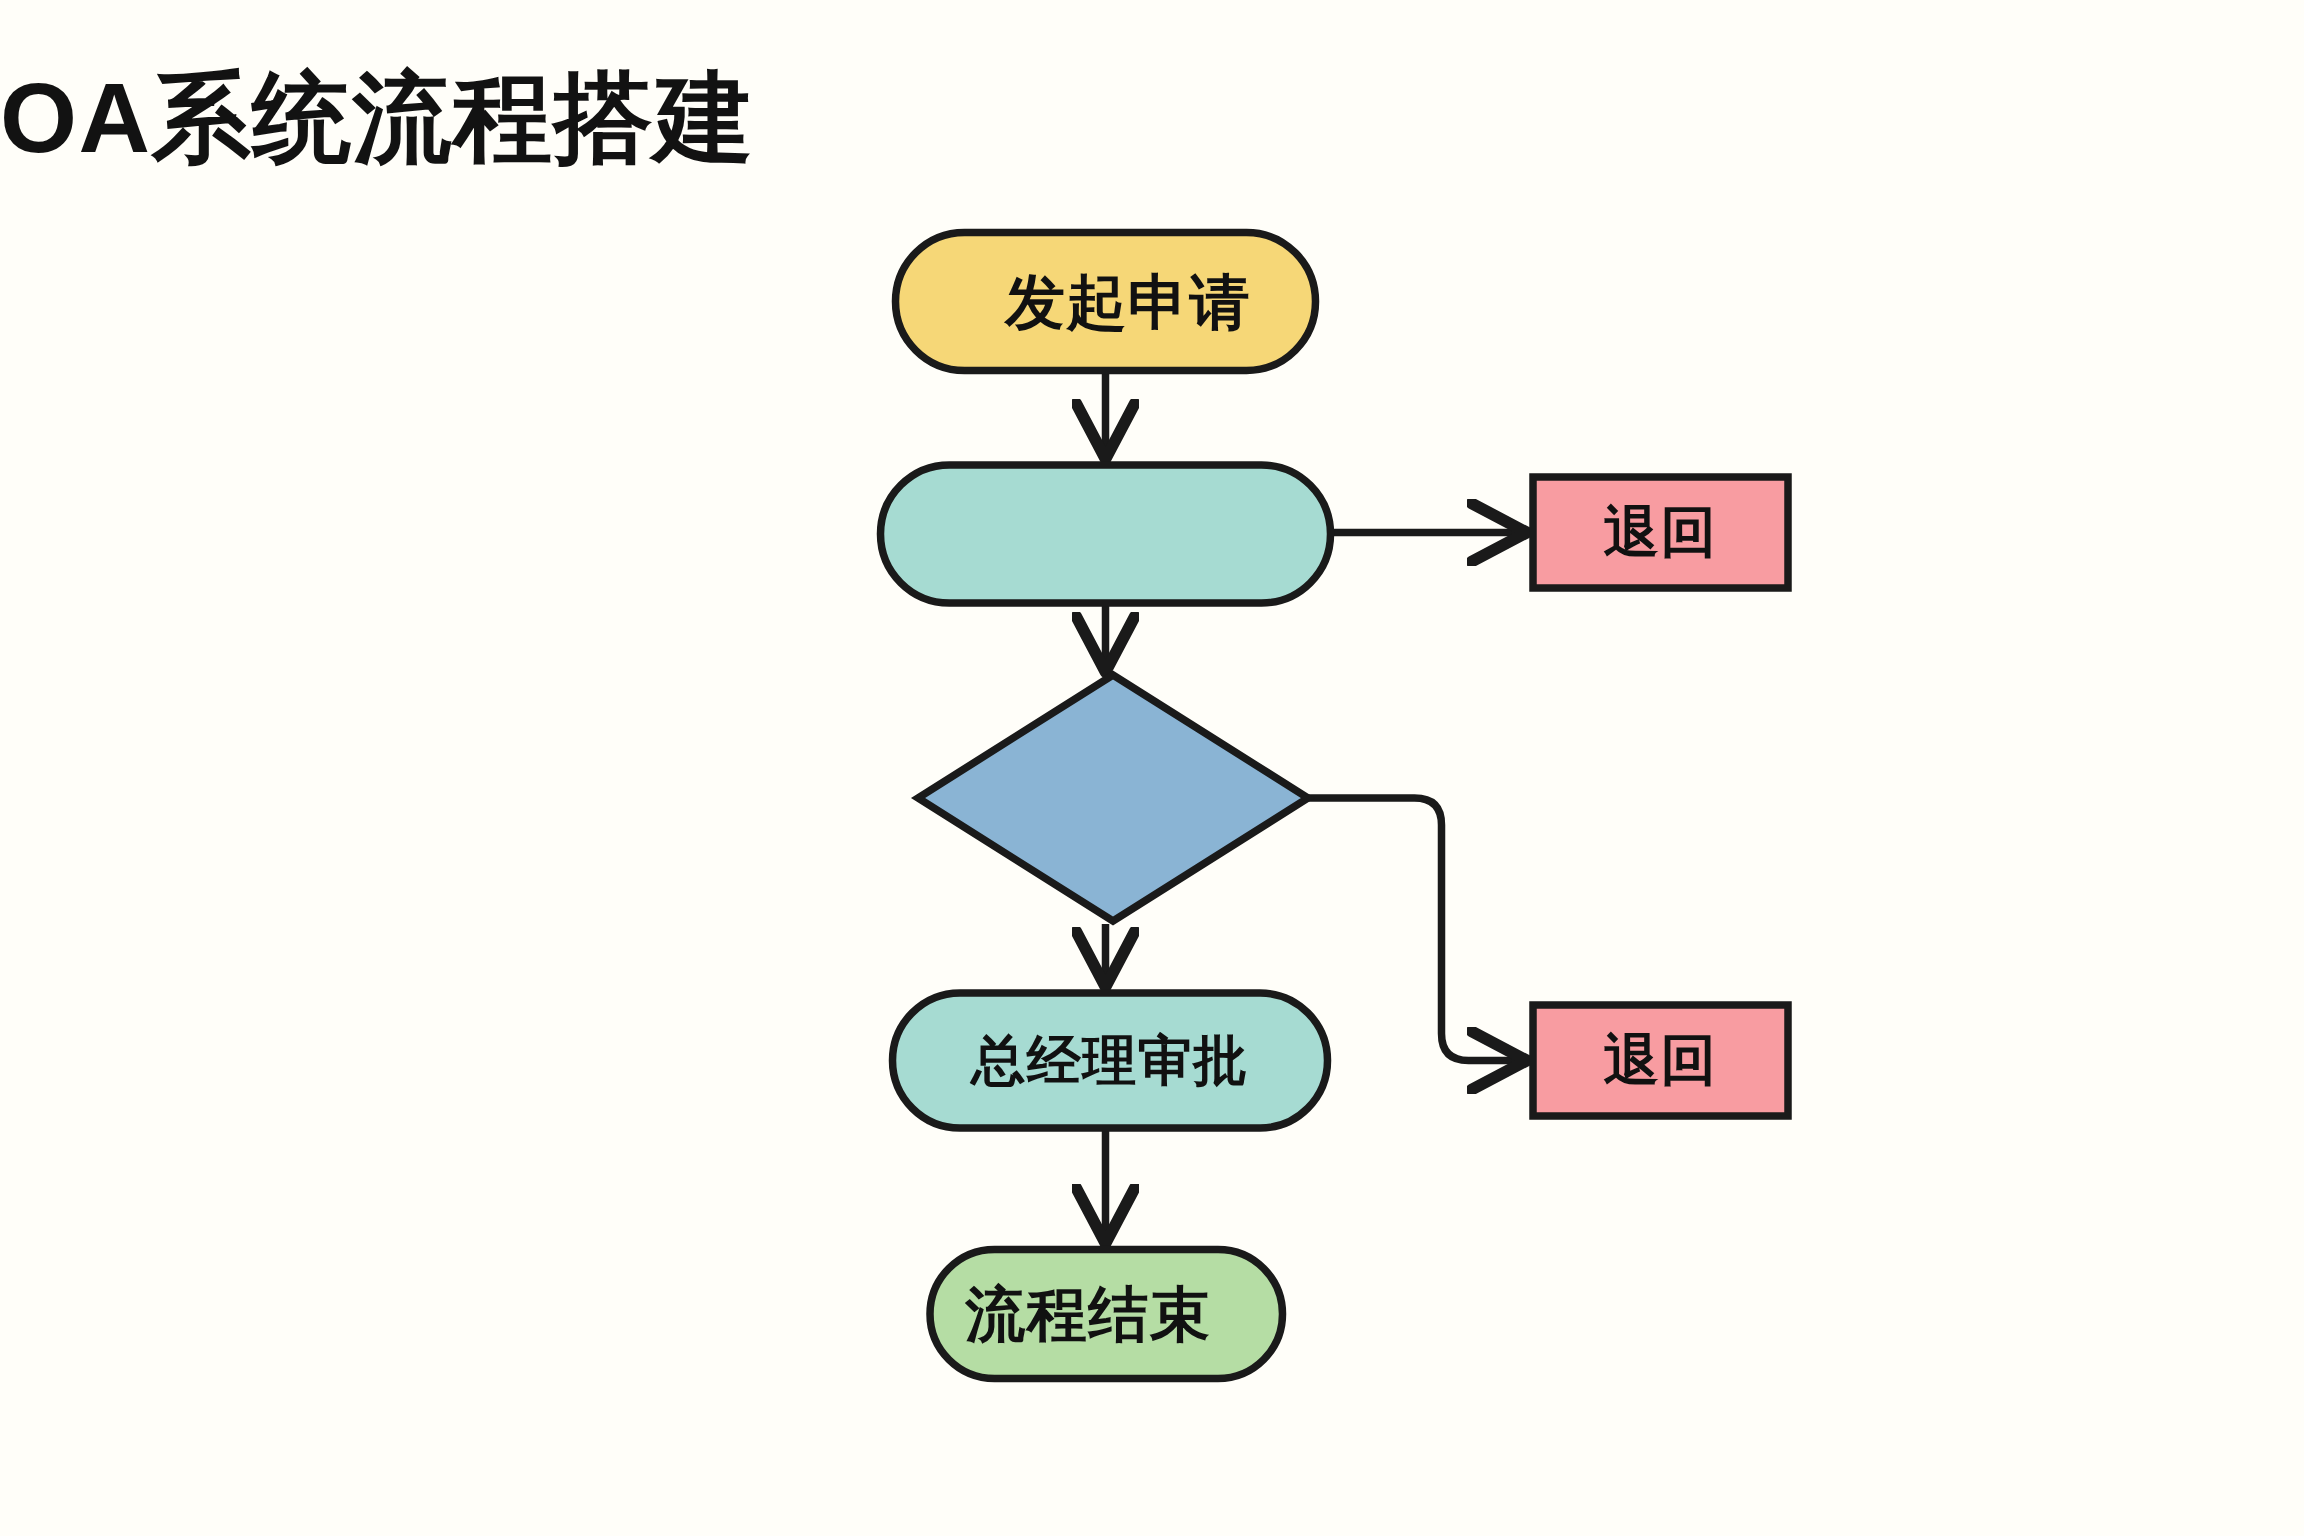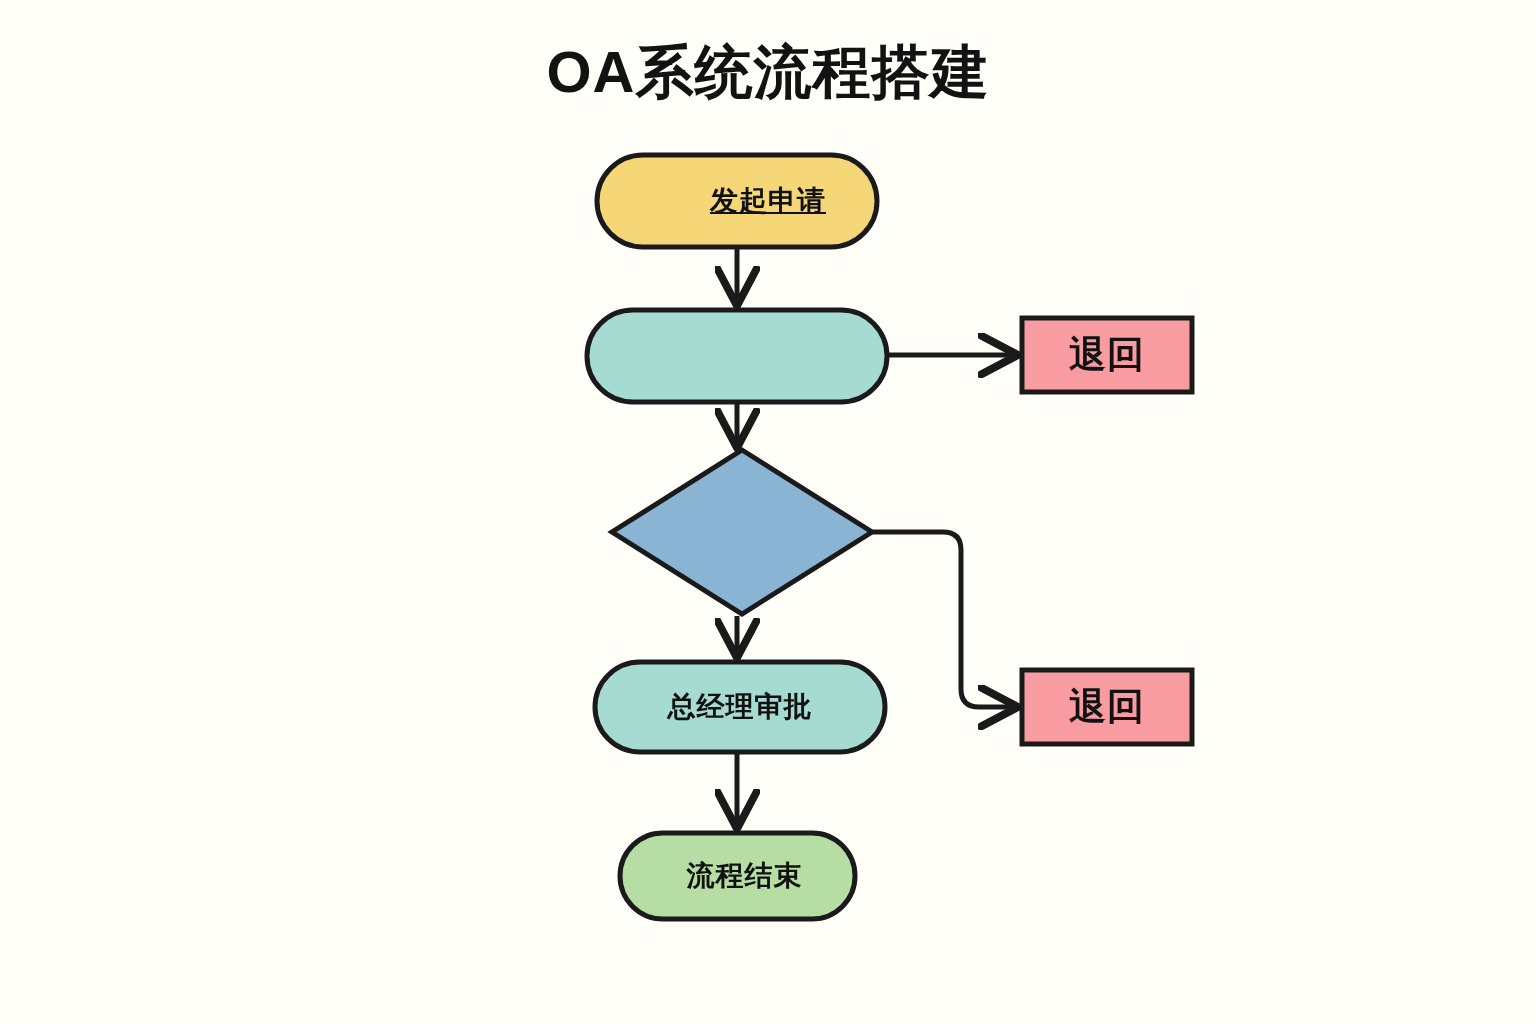--- a/index.html
+++ b/index.html
@@ -24,46 +24,45 @@
     left: 0;
     top: 0;
     width: 1536px;
     height: 1024px;
   }
   .title {
     position: absolute;
     left: 0;
     top: 34px;
     width: 1536px;
-    text-align: center;
-    font-size: 58px;
+    font-size: 66px;
     font-weight: 800;
     letter-spacing: 1px;
     color: #121212;
     font-family: "Liberation Sans", "DejaVu Sans", sans-serif;
   }
   .node-label {
     position: absolute;
     display: flex;
     align-items: center;
     justify-content: center;
     color: #111111;
     font-weight: 700;
     font-family: "Liberation Sans", "DejaVu Sans", sans-serif;
     letter-spacing: 1px;
     pointer-events: none;
     white-space: nowrap;
   }
-  .lbl-start   { left: 628px; top: 155px;  width: 280px; height: 92px;  font-size: 28px; text-decoration: underline; }
+  .lbl-start   { left: 612px; top: 155px;  width: 280px; height: 92px;  font-size: 40px; }
   .lbl-dept    { left: 587px; top: 310px;  width: 300px; height: 92px;  font-size: 40px; }
   .lbl-reject1 { left: 1022px; top: 318px; width: 170px; height: 74px;  font-size: 37px; }
   .lbl-decide  { left: 612px; top: 450px;  width: 260px; height: 164px; font-size: 38px; }
-  .lbl-gm      { left: 595px; top: 662px;  width: 290px; height: 90px;  font-size: 28px; }
+  .lbl-gm      { left: 595px; top: 662px;  width: 290px; height: 90px;  font-size: 36px; }
   .lbl-reject2 { left: 1022px; top: 670px; width: 170px; height: 74px;  font-size: 37px; }
-  .lbl-end     { left: 627px; top: 833px;  width: 235px; height: 86px;  font-size: 28px; }
+  .lbl-end     { left: 608px; top: 833px;  width: 235px; height: 86px;  font-size: 40px; }
 </style>
 </head>
 <body>
 
 <div id="canvas">
 
   <div class="title">OA系统流程搭建</div>
 
   <svg id="flow-svg" viewBox="0 0 1536 1024">
     <defs>

